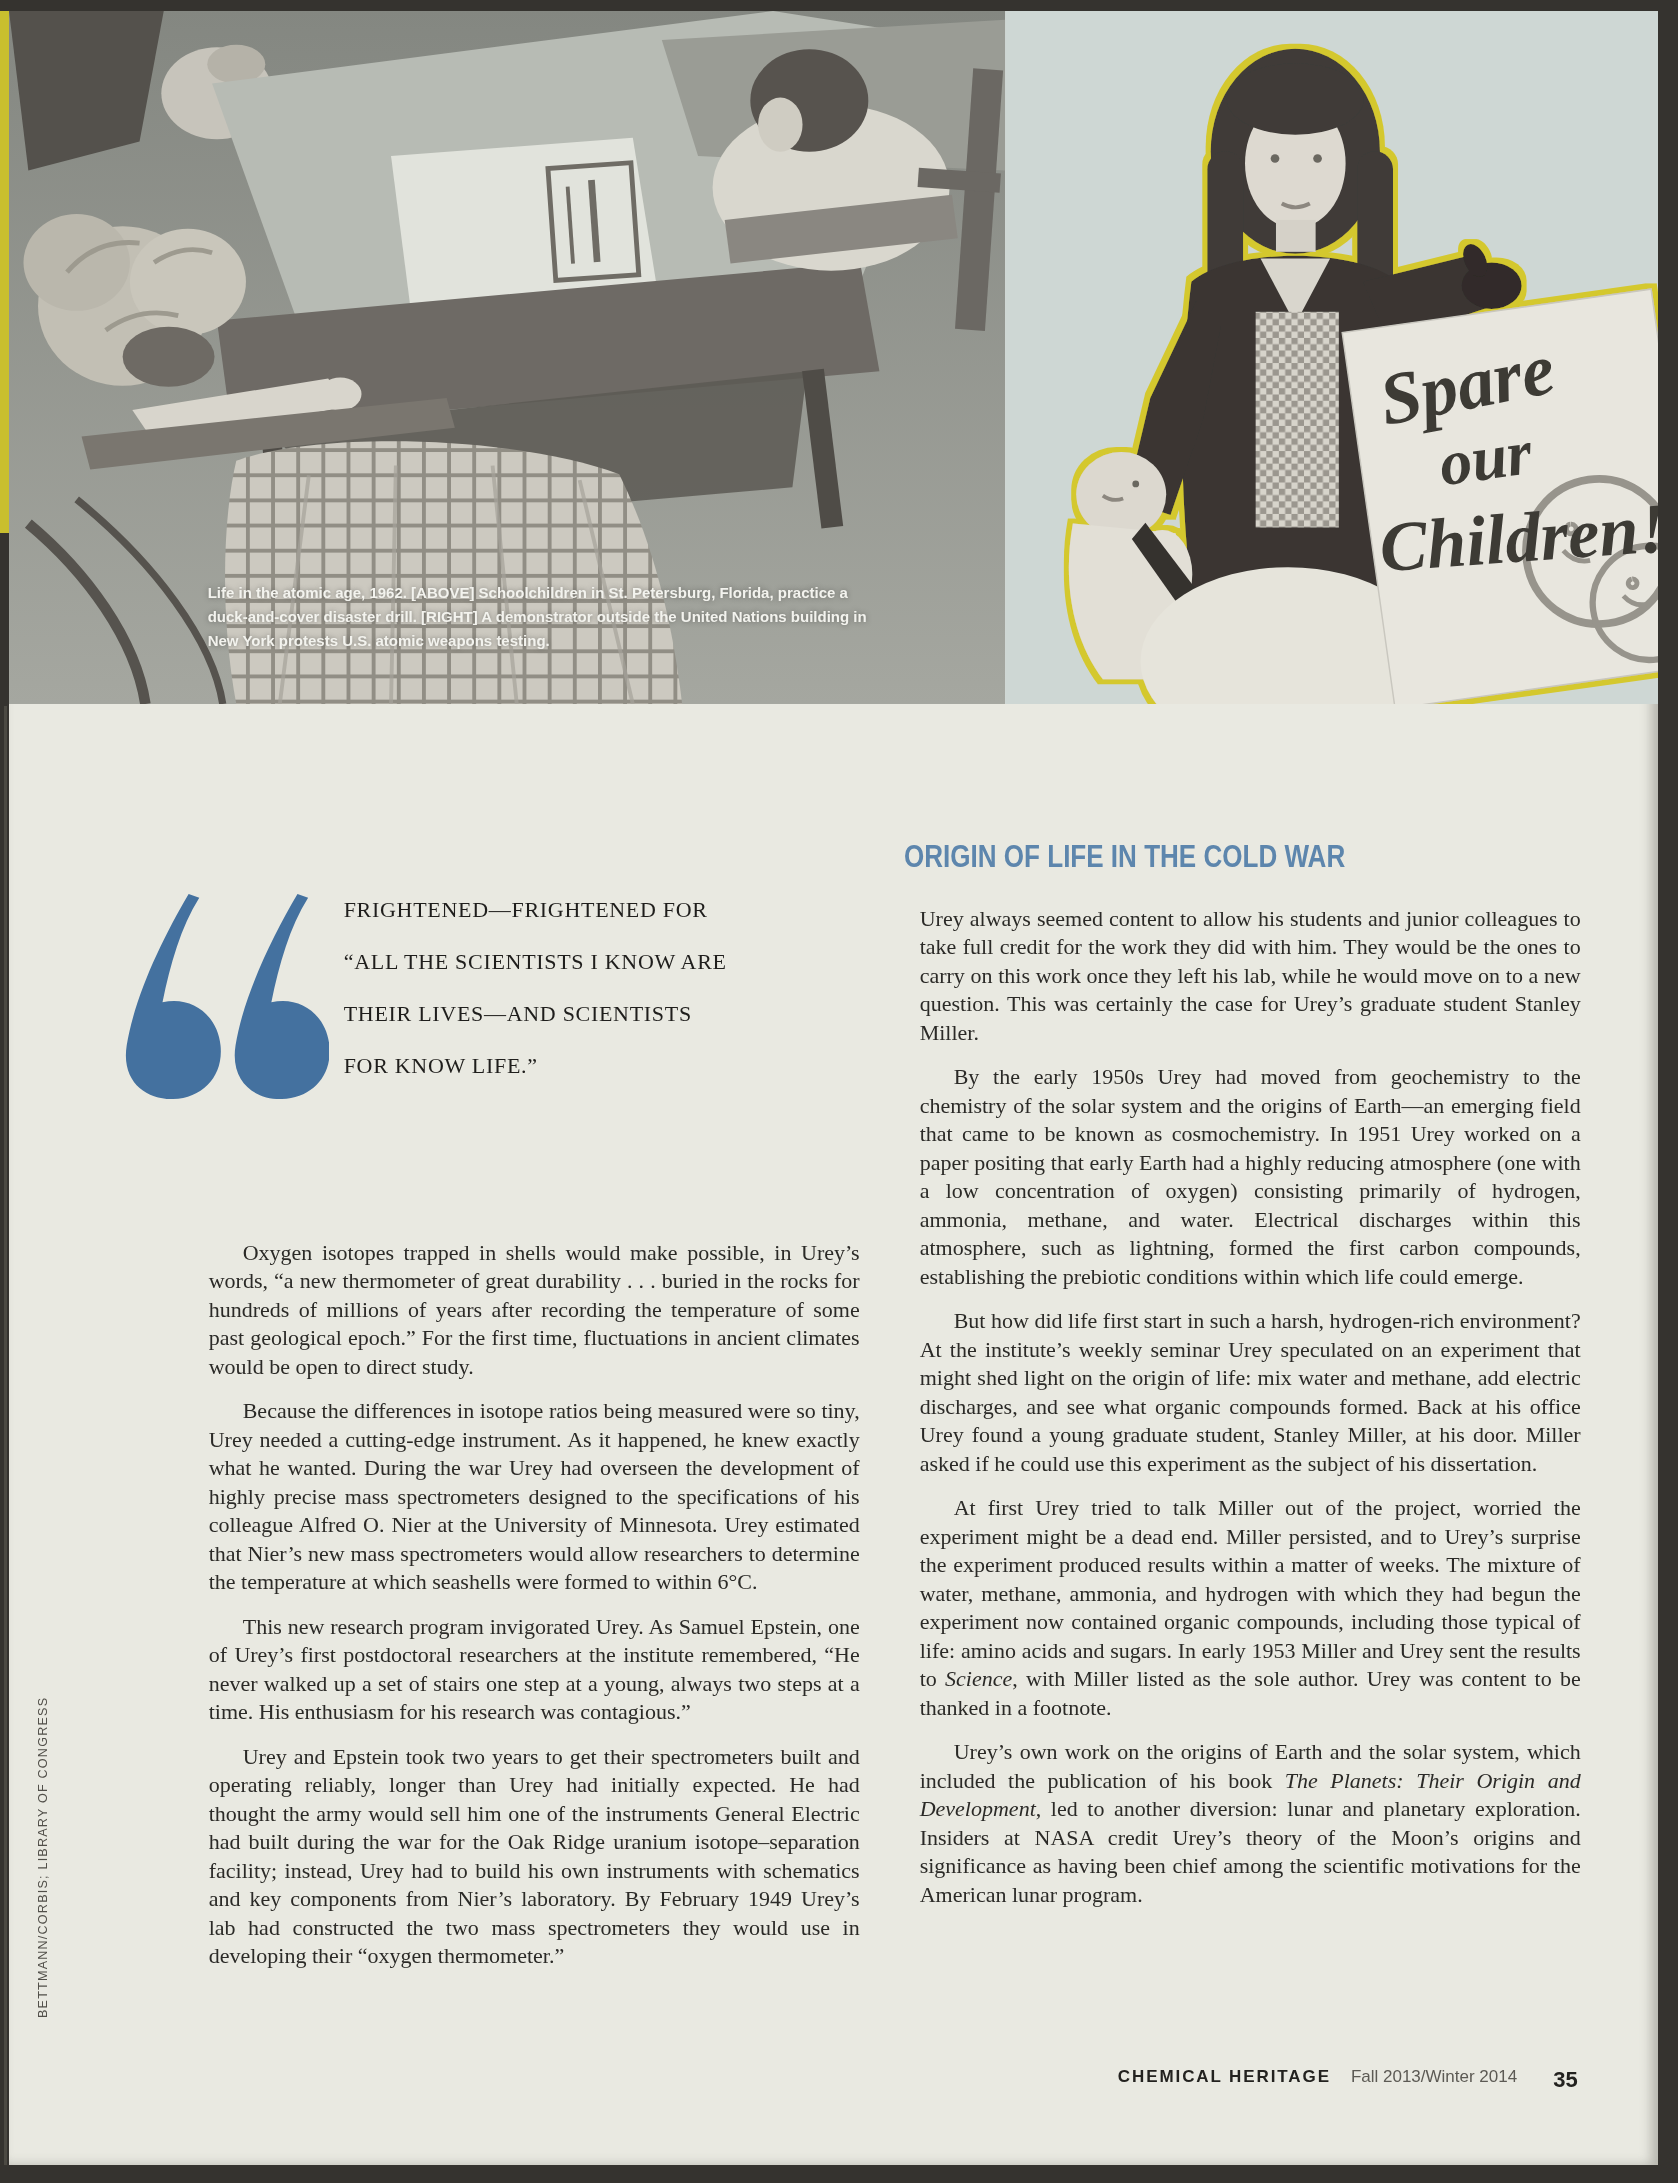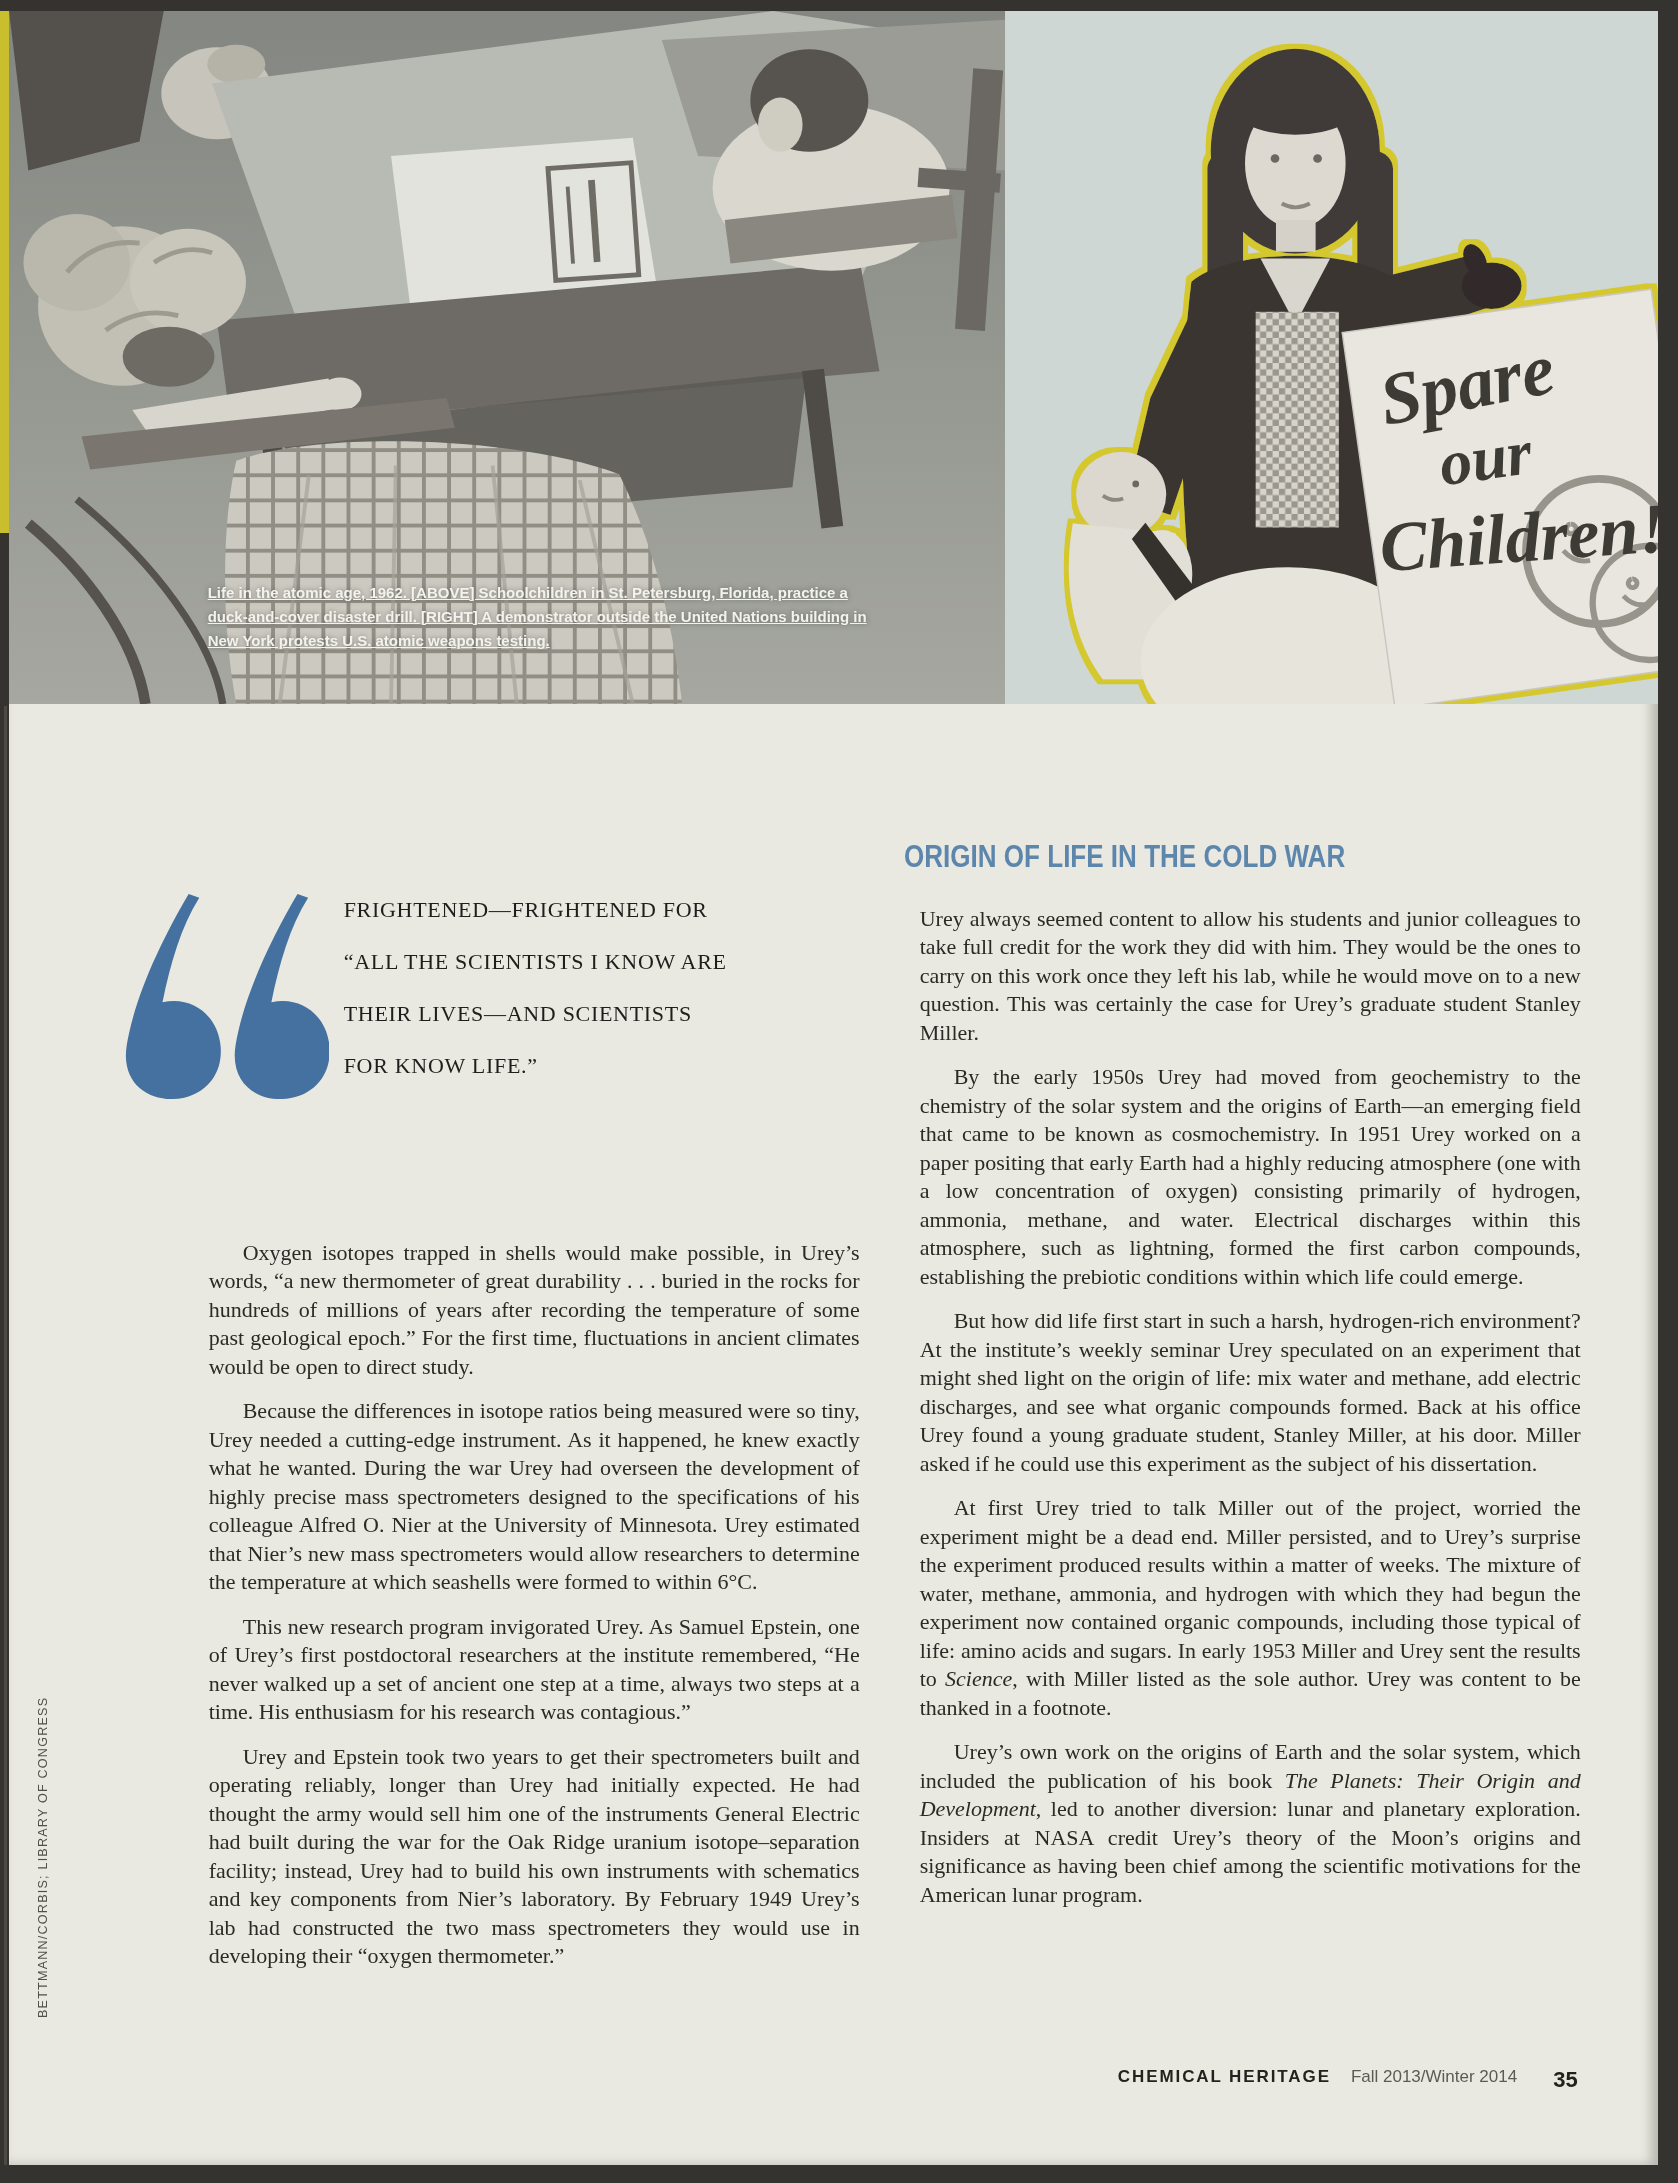--- a/index.html
+++ b/index.html
@@ -12,21 +12,21 @@
   .edge-line{position:absolute;left:3.9px;top:706px;width:3.4px;height:1459px;background:#4c4a43;}
 
   
   #photo-band{position:absolute;left:0;top:0;width:1649px;height:693px;overflow:hidden;}
   #photo-band svg{display:block}
 
   
   .caption{position:absolute;left:199px;top:570px;width:670px;
            font-family:"Liberation Sans", sans-serif;font-weight:bold;
            font-size:15px;line-height:24px;color:#f3f3ee;
-           text-shadow:0 0 4.8px rgba(70,70,66,.6);text-decoration:underline;}
+           text-shadow:0 0 4.8px rgba(70,70,66,.6);}
 
   
   .quote-marks{position:absolute;left:107px;top:882px;width:213px;height:208px;}
   .pull-quote{position:absolute;left:335px;top:873px;width:459px;color:#1f1e1c;}
   .pull-quote .pq-line{font-size:22px;line-height:52px;letter-spacing:0.7px;white-space:nowrap;}
 
   
   .col{position:absolute;text-align:justify;color:#2b2a27;font-size:22px;line-height:28.5px;}
   #left-col{left:184px;top:1212px;width:683px;}
   #right-col{left:895px;top:878px;width:693px;}
@@ -198,21 +198,21 @@
       <div class="pq-line">“ALL THE SCIENTISTS I KNOW ARE</div>
       <div class="pq-line">THEIR LIVES—AND SCIENTISTS</div>
       <div class="pq-line">FOR KNOW LIFE.”</div>
     </div>
 
     <div class="section-heading">ORIGIN OF LIFE IN THE COLD WAR</div>
 
     <div id="left-col" class="col">
       <p>Oxygen isotopes trapped in shells would make possible, in Urey’s words, “a new thermometer of great durability . . . buried in the rocks for hundreds of millions of years after recording the temperature of some past geological epoch.” For the first time, fluctuations in ancient climates would be open to direct study.</p>
       <p>Because the differences in isotope ratios being measured were so tiny, Urey needed a cutting-edge instrument. As it happened, he knew exactly what he wanted. During the war Urey had overseen the development of highly precise mass spectrometers designed to the specifications of his colleague Alfred O. Nier at the University of Minnesota. Urey estimated that Nier’s new mass spectrometers would allow researchers to determine the temperature at which seashells were formed to within 6°C.</p>
-      <p>This new research program invigorated Urey. As Samuel Epstein, one of Urey’s first postdoctoral researchers at the institute remembered, “He never walked up a set of ancient one step at a time, always two steps at a time. His enthusiasm for his research was contagious.”</p>
+      <p>This new research program invigorated Urey. As Samuel Epstein, one of Urey’s first postdoctoral researchers at the institute remembered, “He never walked up a set of stairs one step at a young, always two steps at a time. His enthusiasm for his research was contagious.”</p>
       <p>Urey and Epstein took two years to get their spectrometers built and operating reliably, longer than Urey had initially expected. He had thought the army would sell him one of the instruments General Electric had built during the war for the Oak Ridge uranium isotope–separation facility; instead, Urey had to build his own instruments with schematics and key components from Nier’s laboratory. By February 1949 Urey’s lab had constructed the two mass spectrometers they would use in developing their “oxygen thermometer.”</p>
     </div>
 
     <div id="right-col" class="col">
       <p class="noindent"><span>Urey always seemed content to allow his students and junior colleagues to take full credit for the work they did with him. They would be the ones to carry on this work once they left his lab, while he would move on to a new question. This was certainly the case for Urey’s graduate student Stanley Miller.</span></p>
       <p><span>By the early 1950s Urey had moved from geochemistry to the chemistry of the solar system and the origins of Earth—an emerging field that came to be known as cosmochemistry. In 1951 Urey worked on a paper positing that early Earth had a highly reducing atmosphere (one with a low concentration of oxygen) consisting primarily of hydrogen, ammonia, methane, and water. Electrical discharges within this atmosphere, such as lightning, formed the first carbon compounds, establishing the prebiotic conditions within which life could emerge.</span></p>
       <p><span>But how did life first start in such a harsh, hydrogen-rich environment? At the institute’s weekly seminar Urey speculated on an experiment that might shed light on the origin of life: mix water and methane, add electric discharges, and see what organic compounds formed. Back at his office Urey found a young graduate student, Stanley Miller, at his door. Miller asked if he could use this experiment as the subject of his dissertation.</span></p>
       <p><span>At first Urey tried to talk Miller out of the project, worried the experiment might be a dead end. Miller persisted, and to Urey’s surprise the experiment produced results within a matter of weeks. The mixture of water, methane, ammonia, and hydrogen with which they had begun the experiment now contained organic compounds, including those typical of life: amino acids and sugars. In early 1953 Miller and Urey sent the results to </span><span class="it">Science</span><span>, with Miller listed as the sole author. Urey was content to be thanked in a footnote.</span></p>
       <p><span>Urey’s own work on the origins of Earth and the solar system, which included the publication of his book </span><span class="it">The Planets: Their Origin and Development</span><span>, led to another diversion: lunar and planetary exploration. Insiders at NASA credit Urey’s theory of the Moon’s origins and significance as having been chief among the scientific motivations for the American lunar program.</span></p>
     </div>

